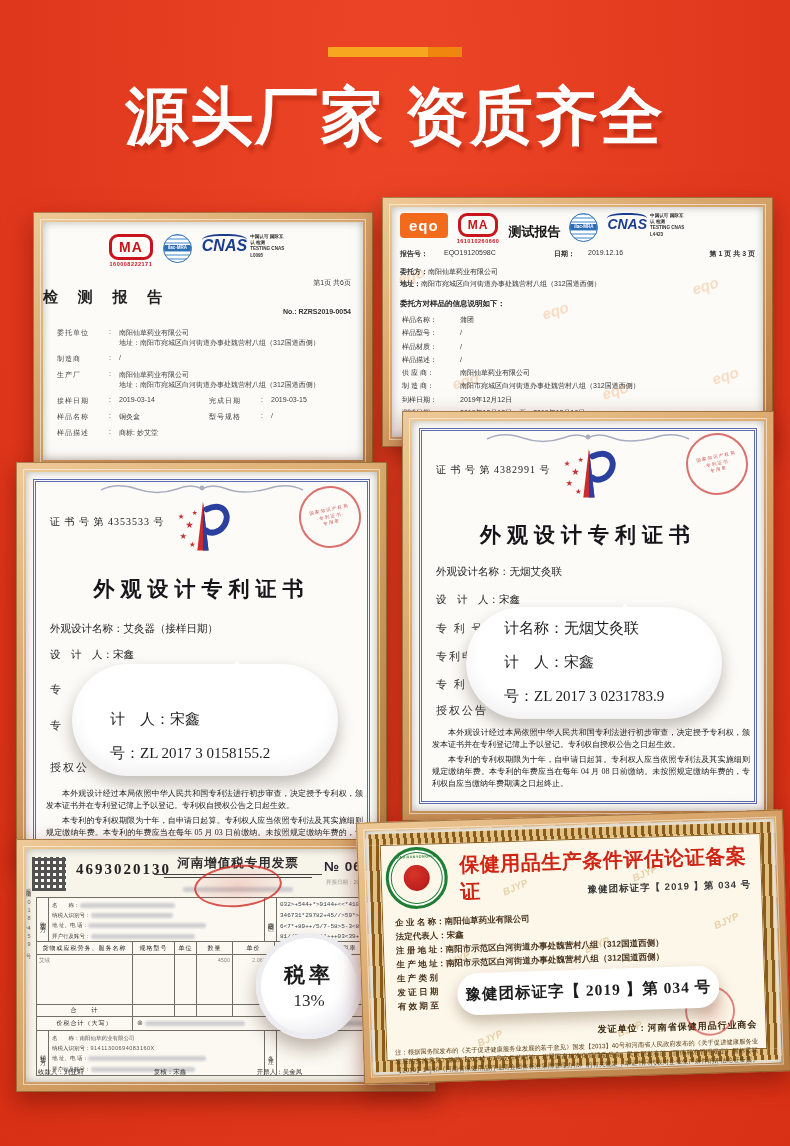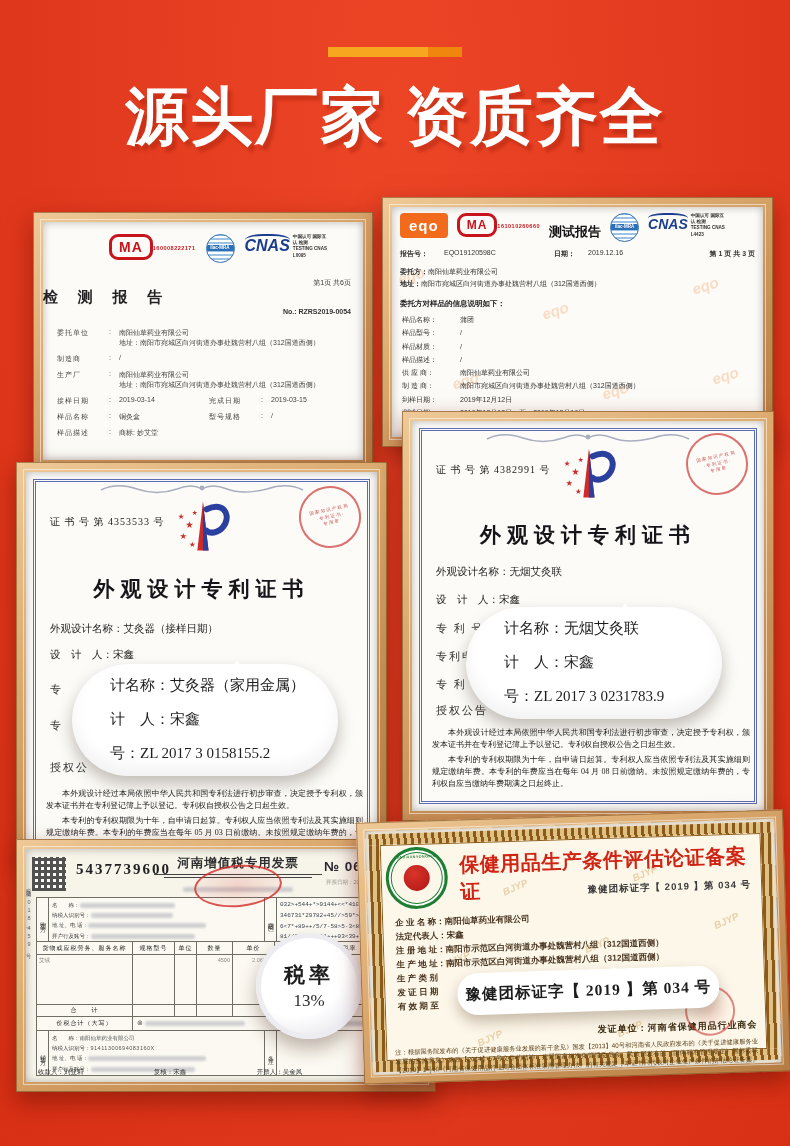--- a/index.html
+++ b/index.html
@@ -14,21 +14,21 @@
     font-size:63px;font-weight:900;color:#fff;letter-spacing:2px;
     text-shadow:4px 5px 3px rgba(150,25,5,.35);}
   
   .frame{position:absolute;box-sizing:border-box;padding:10px;
     background:linear-gradient(150deg,#eec997 0%,#dcab70 35%,#c68f55 70%,#b57c44 100%);
     box-shadow:0 10px 22px rgba(100,12,0,.5), inset 0 0 0 1px rgba(122,77,30,.6);}
   .frame::before{content:'';position:absolute;inset:7px;border:1px solid rgba(255,255,255,.55);pointer-events:none;z-index:3;}
   .paper{position:relative;width:100%;height:100%;background:#fcfbf7;overflow:hidden;
     box-shadow:inset 0 0 8px rgba(0,0,0,.28);}
   
-  .cma{display:flex;flex-direction:row;align-items:center;}
+  .cma{display:flex;flex-direction:column;align-items:center;}
   .cma-box{border:3px solid #c8151d;border-radius:9px;color:#c8151d;font-weight:900;
     font-size:14px;line-height:1;padding:3px 7px;letter-spacing:1px;font-family:"Liberation Sans",sans-serif;}
   .cma-num{font-size:5.5px;color:#c8151d;font-weight:bold;margin-top:1px;letter-spacing:.5px;}
   .ilac{width:27px;height:27px;border-radius:50%;border:1.5px solid #2d6fb5;position:relative;overflow:hidden;
     background:repeating-linear-gradient(0deg,#fff 0 2px,#9cc3e4 2px 4px);}
   .ilac span{position:absolute;left:0;top:10px;width:100%;text-align:center;background:#2d6fb5;
     color:#fff;font-size:4.5px;font-weight:bold;line-height:6px;}
   .cnas-wrap{display:flex;align-items:flex-start;gap:3px;}
   .cnas-mark{font-size:16px;font-weight:900;font-style:italic;color:#1b3d8f;line-height:1;
     border-top:2.5px solid #1b3d8f;border-radius:40%/30%;padding-top:2px;}
@@ -275,21 +275,20 @@
       <div class="pseal" style="top:14px;right:16px;width:58px;height:58px">
         <i>国 家 知 识 产 权 局<br>· 专 利 证 书 ·<br>专 用 章</i>
       </div>
       <div class="patent-title" style="top:103px">外观设计专利证书</div>
       <div class="patent-line" style="top:150px;font-size:10.5px">外观设计名称：艾灸器（接样日期）</div>
       <div class="patent-line" style="top:176px;font-size:10.5px">设　计　人：宋鑫</div>
       <div class="frag" style="top:210px">专</div>
       <div class="frag" style="top:246px">专</div>
       <div class="frag" style="top:288px">授权公</div>
       <div class="bubble" style="left:46px;top:192px;width:266px;height:112px">
-        <div class="bl" style="top:12px">计名称：艾灸器（家用金属）</div>
         <div class="bl" style="top:46px">计　人：宋鑫</div>
         <div class="bl" style="top:80px">号：ZL 2017 3 0158155.2</div>
       </div>
       <div class="ppara" style="top:316px">
         <p>本外观设计经过本局依照中华人民共和国专利法进行初步审查，决定授予专利权，颁发本证书并在专利登记簿上予以登记。专利权自授权公告之日起生效。</p>
         <p>本专利的专利权期限为十年，自申请日起算。专利权人应当依照专利法及其实施细则规定缴纳年费。本专利的年费应当在每年 05 月 03 日前缴纳。未按照规定缴纳年费的，专利权自应当缴纳年费期满之日起终止。</p>
       </div>
     </div>
   </div>
 
@@ -330,21 +329,21 @@
         <p>本外观设计经过本局依照中华人民共和国专利法进行初步审查，决定授予专利权，颁发本证书并在专利登记簿上予以登记。专利权自授权公告之日起生效。</p>
         <p>本专利的专利权期限为十年，自申请日起算。专利权人应当依照专利法及其实施细则规定缴纳年费。本专利的年费应当在每年 04 月 08 日前缴纳。未按照规定缴纳年费的，专利权自应当缴纳年费期满之日起终止。</p>
       </div>
     </div>
   </div>
 
   <div class="frame" style="left:16px;top:839px;width:420px;height:253px;z-index:4">
     <div class="paper inv-paper">
       <div class="inv-side inv-vert">税总函（2018）459号</div>
       <div class="qr"></div>
-      <div class="inv-code">5437739600</div>
+      <div class="inv-code">4693020130</div>
       <div class="inv-title">
         <div class="t">河南增值税专用发票</div>
         <div class="ul"></div>
           <div class="ul2"></div>
         <div style="margin-top:2px"><span class="blurbar" style="width:110px"></span></div>
       </div>
       <div class="oseal"></div>
       <div class="inv-no">№ 06734497</div>
       <div class="inv-date"><span>开票日期：2019年</span><span class="blurbar" style="width:30px"></span></div>
 

